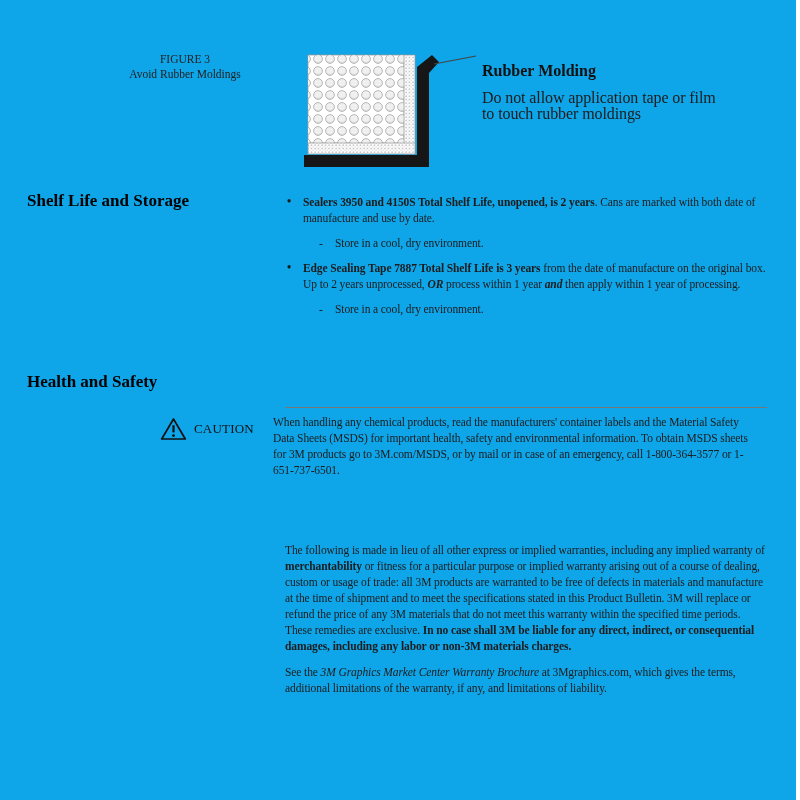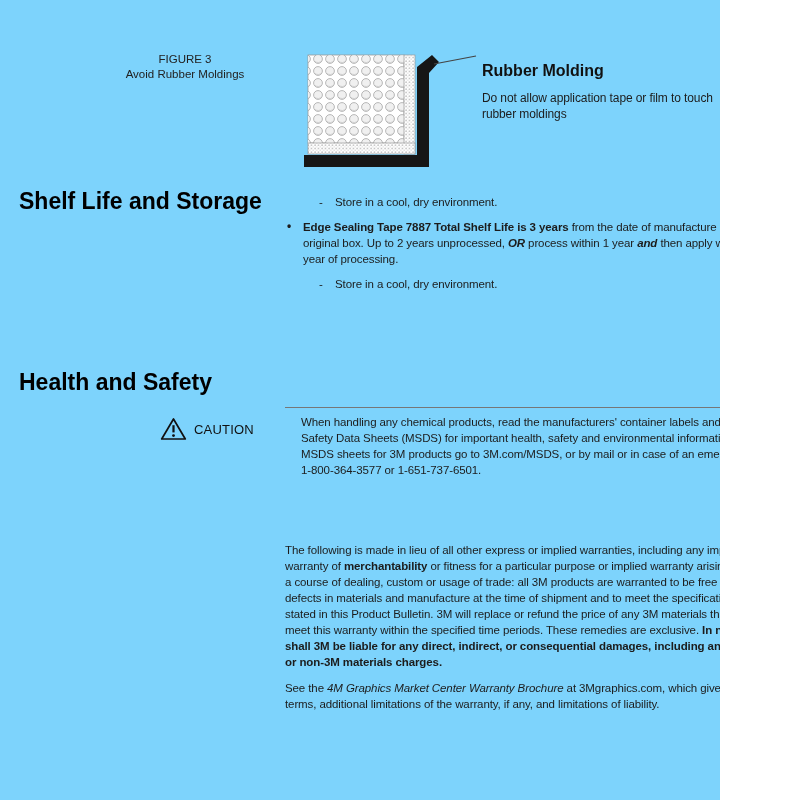--- a/index.html
+++ b/index.html
@@ -1,46 +1,46 @@
 <!DOCTYPE html>
 <html><head>
 <meta charset="utf-8">
 <style>
   * { margin:0; padding:0; box-sizing:border-box; }
   html,body { background:#fff; }
   .page {
     position:relative;
-    width:720px; height:800px;
-    background:#7dd3fc;
-    font-family:Liberation Sans, sans-serif;
+    width:796px; height:800px;
+    background:#0ea5e9;
+    font-family:Liberation Serif, serif;
     color:#1c1c1c;
     overflow:hidden;
   }
   .body-text { font-size:11.5px; line-height:16px; letter-spacing:-0.1px; color:#1c1c1c; }
   .b { font-weight:bold; }
   .bi { font-weight:bold; font-style:italic; }
   .i { font-style:italic; }
 
   .fig-caption {
     position:absolute; top:52px; left:100px; width:170px;
     text-align:center; font-size:11.5px; line-height:15px; color:#222;
   }
   .fig-svg { position:absolute; top:53px; left:300px; }
   .callout-title {
     position:absolute; top:62px; left:482px;
     font-size:16px; font-weight:bold; color:#111;
   }
   .callout-text {
     position:absolute; top:90px; left:482px; width:235px;
-    font-size:12px; line-height:16px; letter-spacing:-0.1px;
+    font-size:16px; line-height:16px; letter-spacing:-0.1px;
   }
 
   .section-heading {
-    position:absolute; left:19px;
-    font-size:23px; font-weight:bold; color:#000; line-height:22px;
+    position:absolute; left:27px;
+    font-size:17px; font-weight:bold; color:#000; line-height:22px;
   }
   .h-shelf    { top:190px; }
   .h-health   { top:371px;text-align:right; }
   .h-warranty { top:563px; width:205px; }
 
   .shelf-list { position:absolute; top:194px; left:285px; width:484px; }
   .bullet { position:relative; padding-left:18px; margin-bottom:9px; }
   .bullet::before {
     content:"\2022";
     position:absolute; left:2px; top:-1px;
@@ -49,21 +49,21 @@
   .sub { position:relative; padding-left:50px; margin-bottom:9px; }
   .sub::before {
     content:"-";
     position:absolute; left:34px;
   }
 
   .rule {
     position:absolute; top:407px; left:285px; width:482px;
     border-top:1px solid #777; height:0;
   }
-  .health-text { position:absolute; top:414px; left:301px; width:484px; }
+  .health-text { position:absolute; top:414px; left:273px; width:484px; }
   .health-text p { margin-bottom:10px; }
 
   .caution-block {
     position:absolute; top:417px; left:160px;
     display:flex; align-items:center; gap:7px;
   }
   .caution-label { font-size:13px; letter-spacing:0.2px; color:#111; }
 
   .warranty-text { position:absolute; top:542px; left:285px; width:484px; }
   .warranty-text p { margin-bottom:10px; }
@@ -103,20 +103,23 @@
 
     <line x1="134" y1="11" x2="176" y2="3" stroke="#444" stroke-width="1.2"></line>
   </svg>
 
   <div class="callout-title">Rubber Molding</div>
   <div class="callout-text">Do not allow application tape or film to touch rubber moldings</div>
 
   <h2 class="section-heading h-shelf">Shelf Life and Storage</h2>
 
   <div class="shelf-list body-text">
+    <div class="bullet">
+      <span class="b">Sealers 3950 and 4150S Total Shelf Life, unopened, is 2 years</span><span>. Cans are marked with both date of manufacture and use by date.</span>
+    </div>
     <div class="sub">
       <span>Store in a cool, dry environment.</span>
     </div>
     <div class="bullet">
       <span class="b">Edge Sealing Tape 7887 Total Shelf Life is 3 years</span><span> from the date of manufacture on the original box. Up to 2 years unprocessed, </span><span class="bi">OR</span><span> process within 1 year </span><span class="bi">and</span><span> then apply within 1 year of processing.</span>
     </div>
     <div class="sub">
       <span>Store in a cool, dry environment.</span>
     </div>
   </div>
@@ -137,17 +140,17 @@
   <div class="health-text body-text">
     <p>When handling any chemical products, read the manufacturers' container labels and the Material Safety Data Sheets (MSDS) for important health, safety and environmental information. To obtain MSDS sheets for 3M products go to 3M.com/MSDS, or by mail or in case of an emergency, call 1-800-364-3577 or 1-651-737-6501.</p>
   </div>
 
 
   <div class="warranty-text body-text">
     <p>
       <span>The following is made in lieu of all other express or implied warranties, including any implied warranty of </span><span class="b">merchantability</span><span> or fitness for a particular purpose or implied warranty arising out of a course of dealing, custom or usage of trade: all 3M products are warranted to be free of defects in materials and manufacture at the time of shipment and to meet the specifications stated in this Product Bulletin. 3M will replace or refund the price of any 3M materials that do not meet this warranty within the specified time periods. These remedies are exclusive. </span><span class="b">In no case shall 3M be liable for any direct, indirect, or consequential damages, including any labor or non-3M materials charges.</span>
     </p>
     <p>
-      <span>See the </span><span class="i">4M Graphics Market Center Warranty Brochure</span><span> at 3Mgraphics.com, which gives the terms, additional limitations of the warranty, if any, and limitations of liability.</span>
+      <span>See the </span><span class="i">3M Graphics Market Center Warranty Brochure</span><span> at 3Mgraphics.com, which gives the terms, additional limitations of the warranty, if any, and limitations of liability.</span>
     </p>
   </div>
 
 </div>
 
 </body></html>

